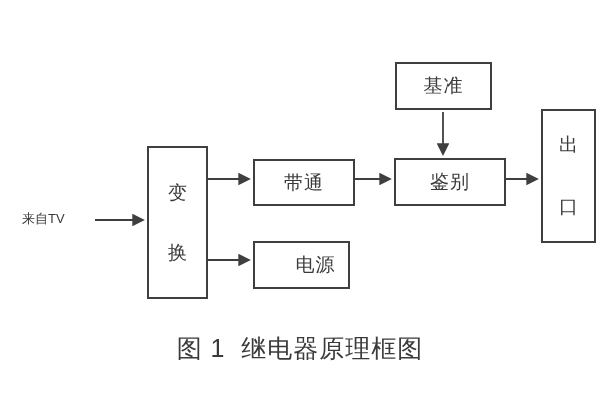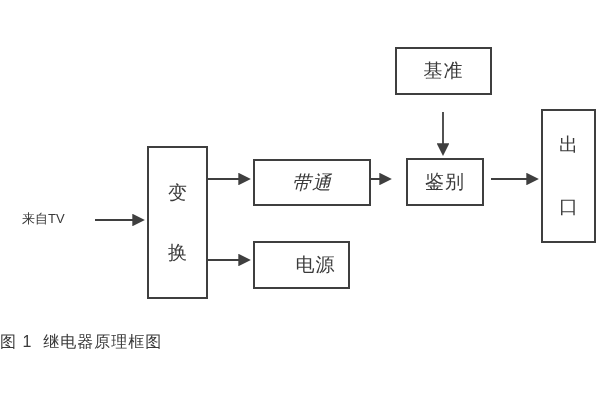--- a/index.html
+++ b/index.html
@@ -24,41 +24,41 @@
     letter-spacing: 1px;
   }
   .block [data-vertical] {
     display: flex;
     flex-direction: column;
     align-items: center;
     letter-spacing: 0;
   }
   #transform-block  { left: 147px; top: 146px; width: 61px;  height: 153px; }
   #transform-block [data-vertical] { gap: 34px; }
-  #bandpass-block   { left: 253px; top: 159px; width: 118px;  height: 47px; font-style: italic; }
+  #bandpass-block   { left: 253px; top: 159px; width: 102px;  height: 47px; }
   #power-block      { left: 253px; top: 241px; width: 97px;  height: 48px; padding-left: 28px; }
-  #reference-block  { left: 395px; top: 47px;  width: 97px;  height: 48px; }
-  #discriminator-block { left: 406px; top: 158px; width: 78px; height: 48px; }
+  #reference-block  { left: 395px; top: 62px;  width: 97px;  height: 48px; }
+  #discriminator-block { left: 394px; top: 158px; width: 112px; height: 48px; }
   #outlet-block     { left: 541px; top: 109px; width: 55px;  height: 134px; }
   #outlet-block [data-vertical] { gap: 36px; }
   #source-label {
     position: absolute;
     left: 22px;
     top: 201px;
     font-size: 13px;
     line-height: 35px;
     white-space: nowrap;
   }
   #caption {
     position: absolute;
     left: 0;
     top: 332px;
     width: 600px;
-    text-align: left;
-    font-size: 16px;
+    text-align: center;
+    font-size: 25px;
     white-space: pre;
     letter-spacing: 1px;
   }
   #connector-layer {
     position: absolute;
     left: 0;
     top: 0;
     width: 600px;
     height: 400px;
     pointer-events: none;

